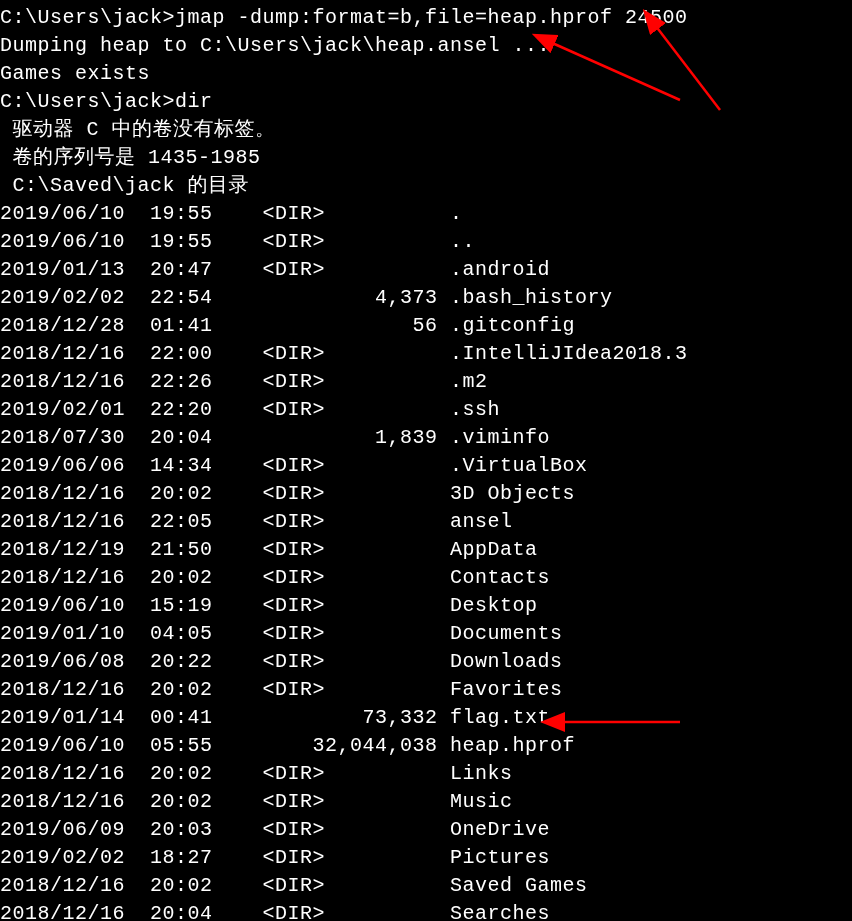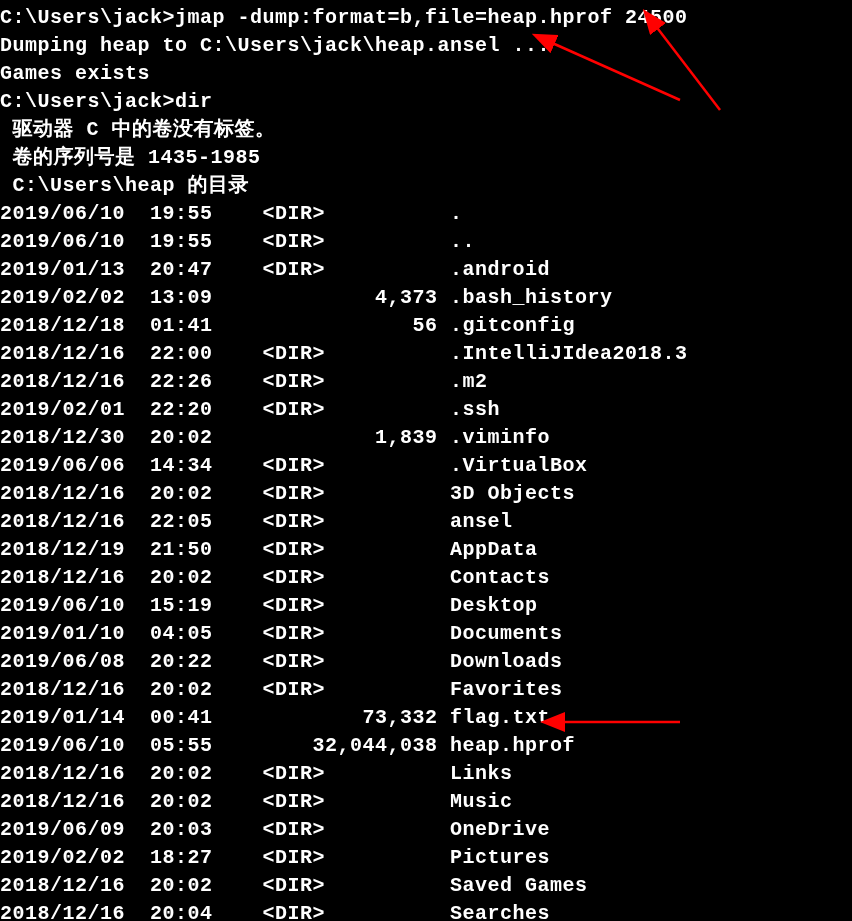--- a/index.html
+++ b/index.html
@@ -10,51 +10,50 @@
       margin: 0;
       padding: 4px 0;
       width: 852px;
       line-height: 1.4;
       letter-spacing: 0.5px;
       position: relative;
     }
     .line {
       white-space: pre;
       display: block;
-      font-weight: bold;
     }
     svg.annotation {
       position: absolute;
       pointer-events: none;
       top: 0;
       left: 0;
     }
   </style>
 </head>
 <body>
 
 <span class="line"><span>C:\Users\jack&gt;</span><span>jmap -dump:format=b,file=heap.hprof 24500</span></span>
 <span class="line">Dumping heap to C:\Users\jack\heap.ansel ...</span>
 <span class="line">Games exists</span>
 <span class="line"></span>
 <span class="line"><span>C:\Users\jack&gt;</span><span>dir</span></span>
 <span class="line"> 驱动器 C 中的卷没有标签。</span>
 <span class="line"> 卷的序列号是 1435-1985</span>
 <span class="line"></span>
-<span class="line"> C:\Users\heap 的目录</span>
+<span class="line"> C:\Saved\jack 的目录</span>
 <span class="line"></span>
 <span class="line">2019/06/10  19:55    &lt;DIR&gt;          .</span>
 <span class="line">2019/06/10  19:55    &lt;DIR&gt;          ..</span>
 <span class="line">2019/01/13  20:47    &lt;DIR&gt;          .android</span>
-<span class="line">2019/02/02  13:09             4,373 .bash_history</span>
-<span class="line">2018/12/18  01:41                56 .gitconfig</span>
+<span class="line">2019/02/02  22:54             4,373 .bash_history</span>
+<span class="line">2018/12/28  01:41                56 .gitconfig</span>
 <span class="line">2018/12/16  22:00    &lt;DIR&gt;          .IntelliJIdea2018.3</span>
 <span class="line">2018/12/16  22:26    &lt;DIR&gt;          .m2</span>
 <span class="line">2019/02/01  22:20    &lt;DIR&gt;          .ssh</span>
-<span class="line">2018/12/30  20:02             1,839 .viminfo</span>
+<span class="line">2018/07/30  20:04             1,839 .viminfo</span>
 <span class="line">2019/06/06  14:34    &lt;DIR&gt;          .VirtualBox</span>
 <span class="line">2018/12/16  20:02    &lt;DIR&gt;          3D Objects</span>
 <span class="line">2018/12/16  22:05    &lt;DIR&gt;          ansel</span>
 <span class="line">2018/12/19  21:50    &lt;DIR&gt;          AppData</span>
 <span class="line">2018/12/16  20:02    &lt;DIR&gt;          Contacts</span>
 <span class="line">2019/06/10  15:19    &lt;DIR&gt;          Desktop</span>
 <span class="line">2019/01/10  04:05    &lt;DIR&gt;          Documents</span>
 <span class="line">2019/06/08  20:22    &lt;DIR&gt;          Downloads</span>
 <span class="line">2018/12/16  20:02    &lt;DIR&gt;          Favorites</span>
 <span class="line">2019/01/14  00:41            73,332 flag.txt</span>

